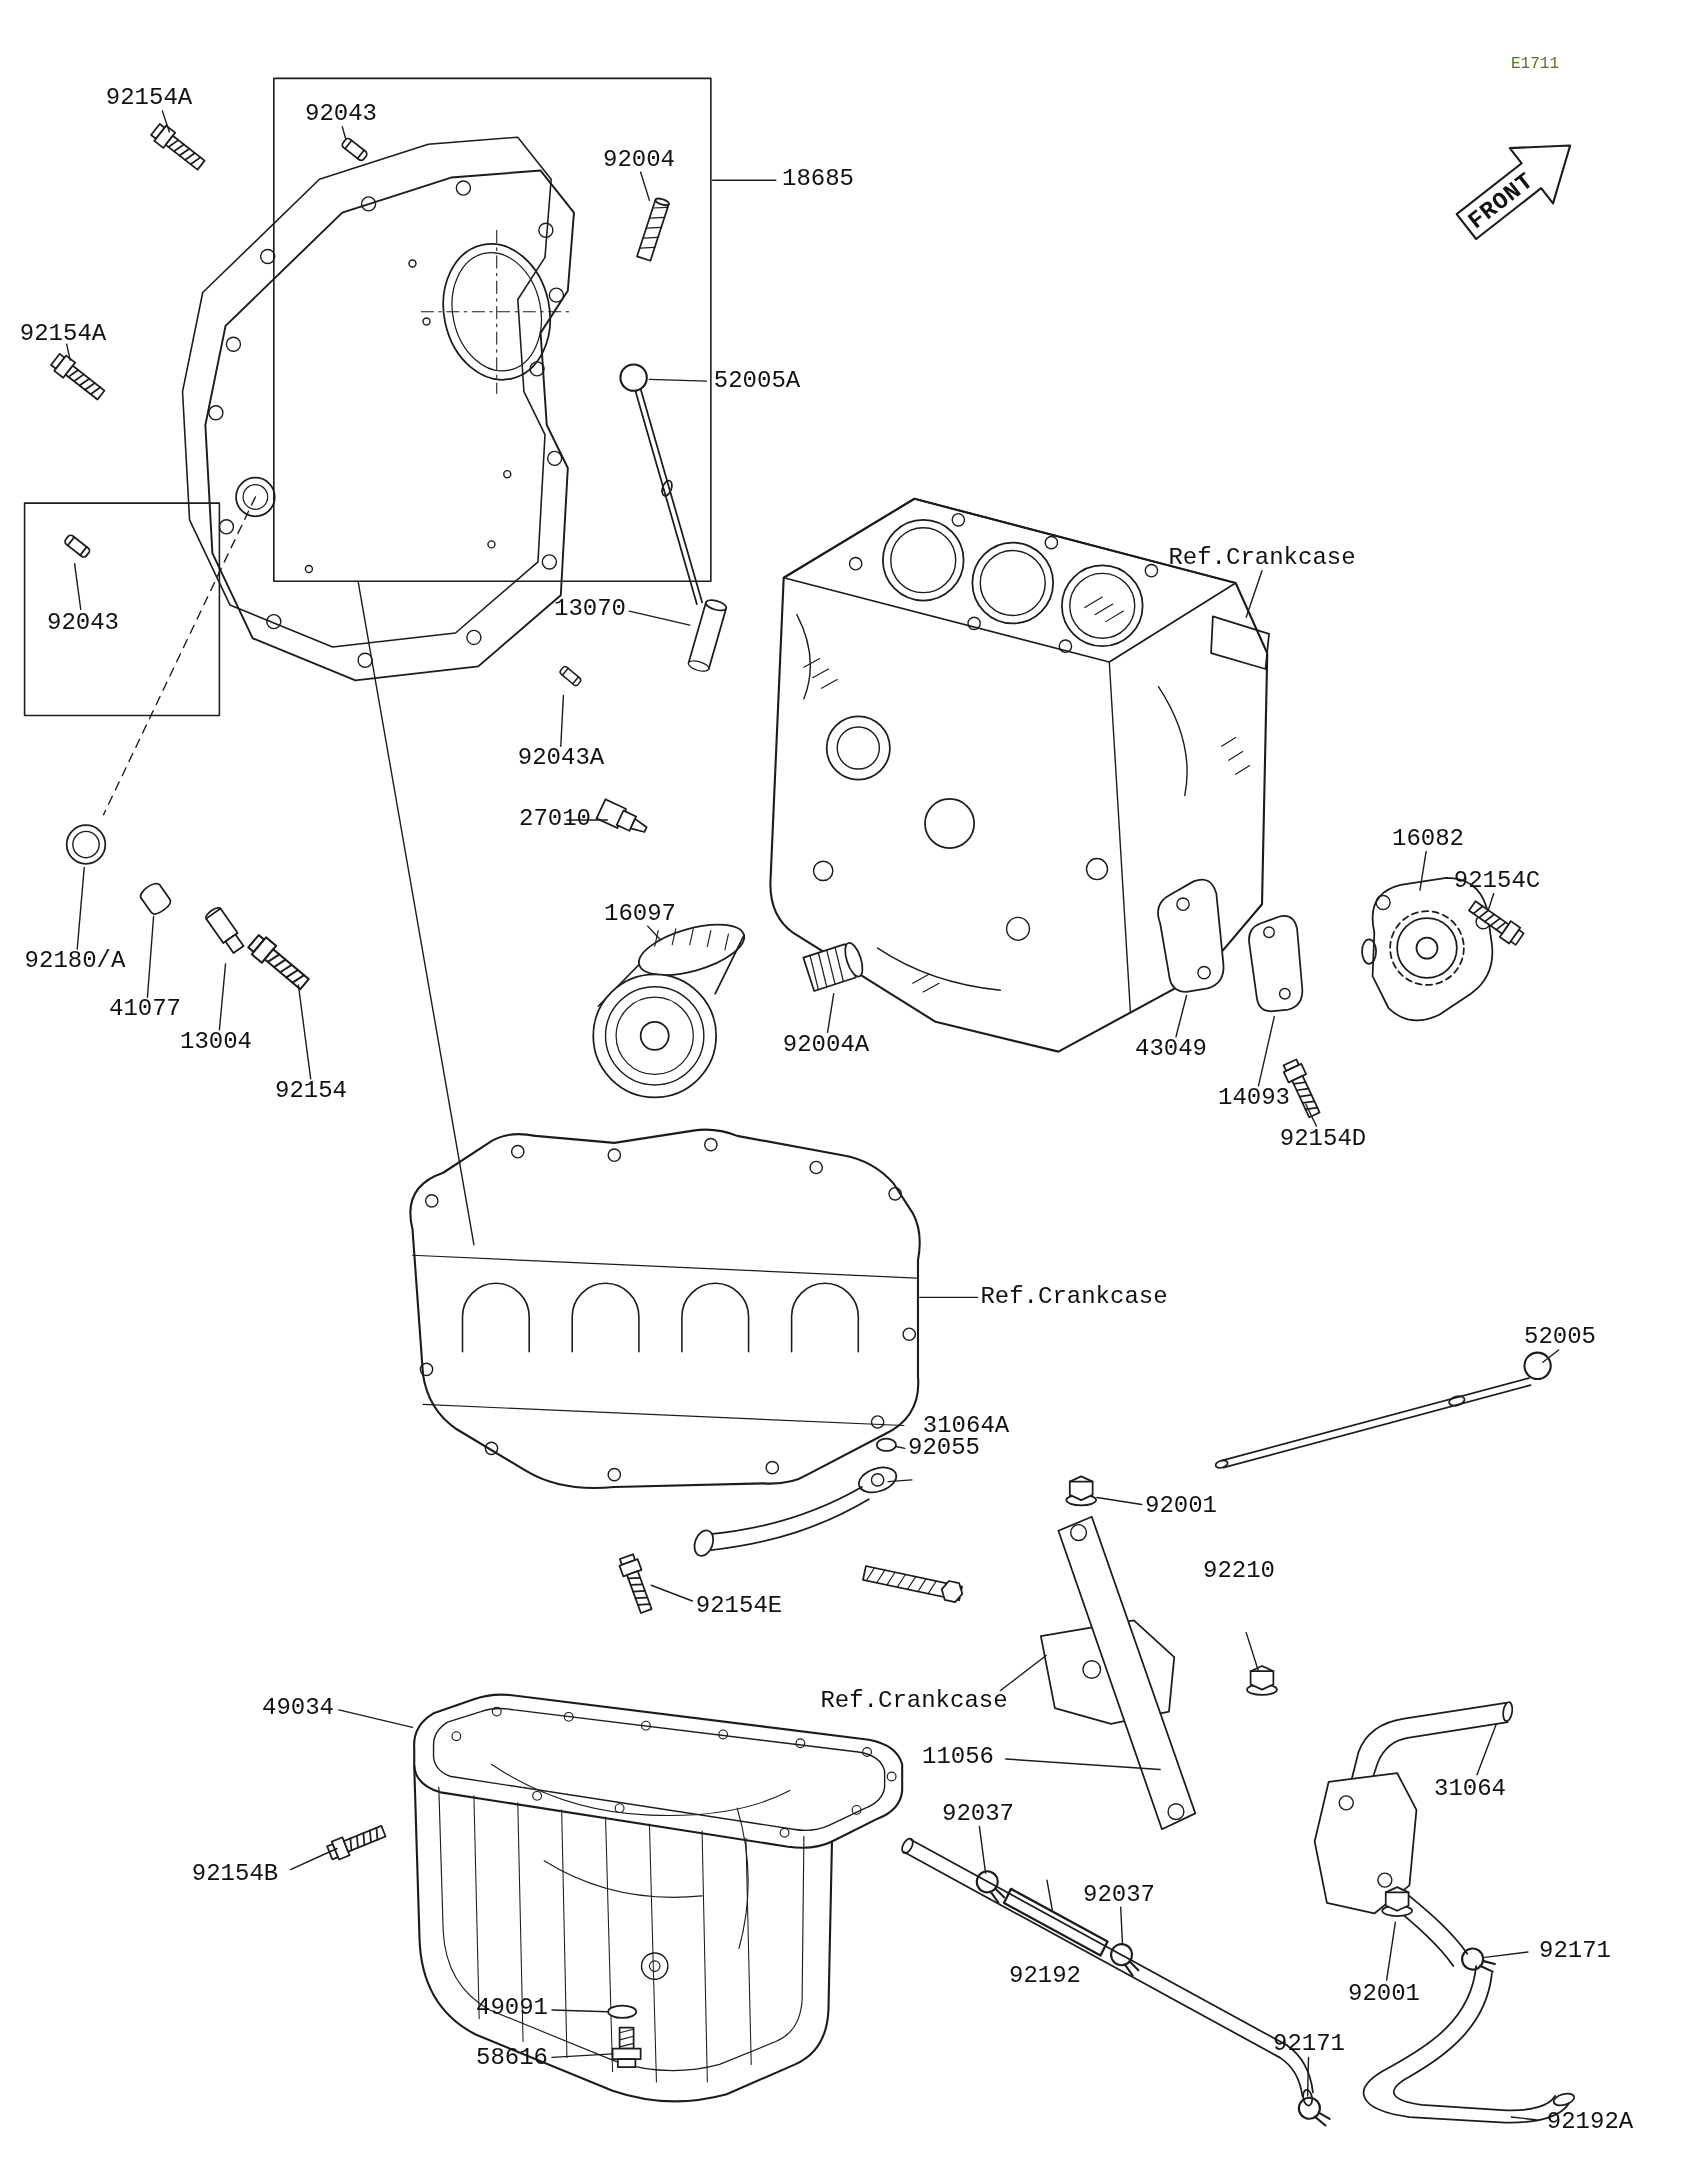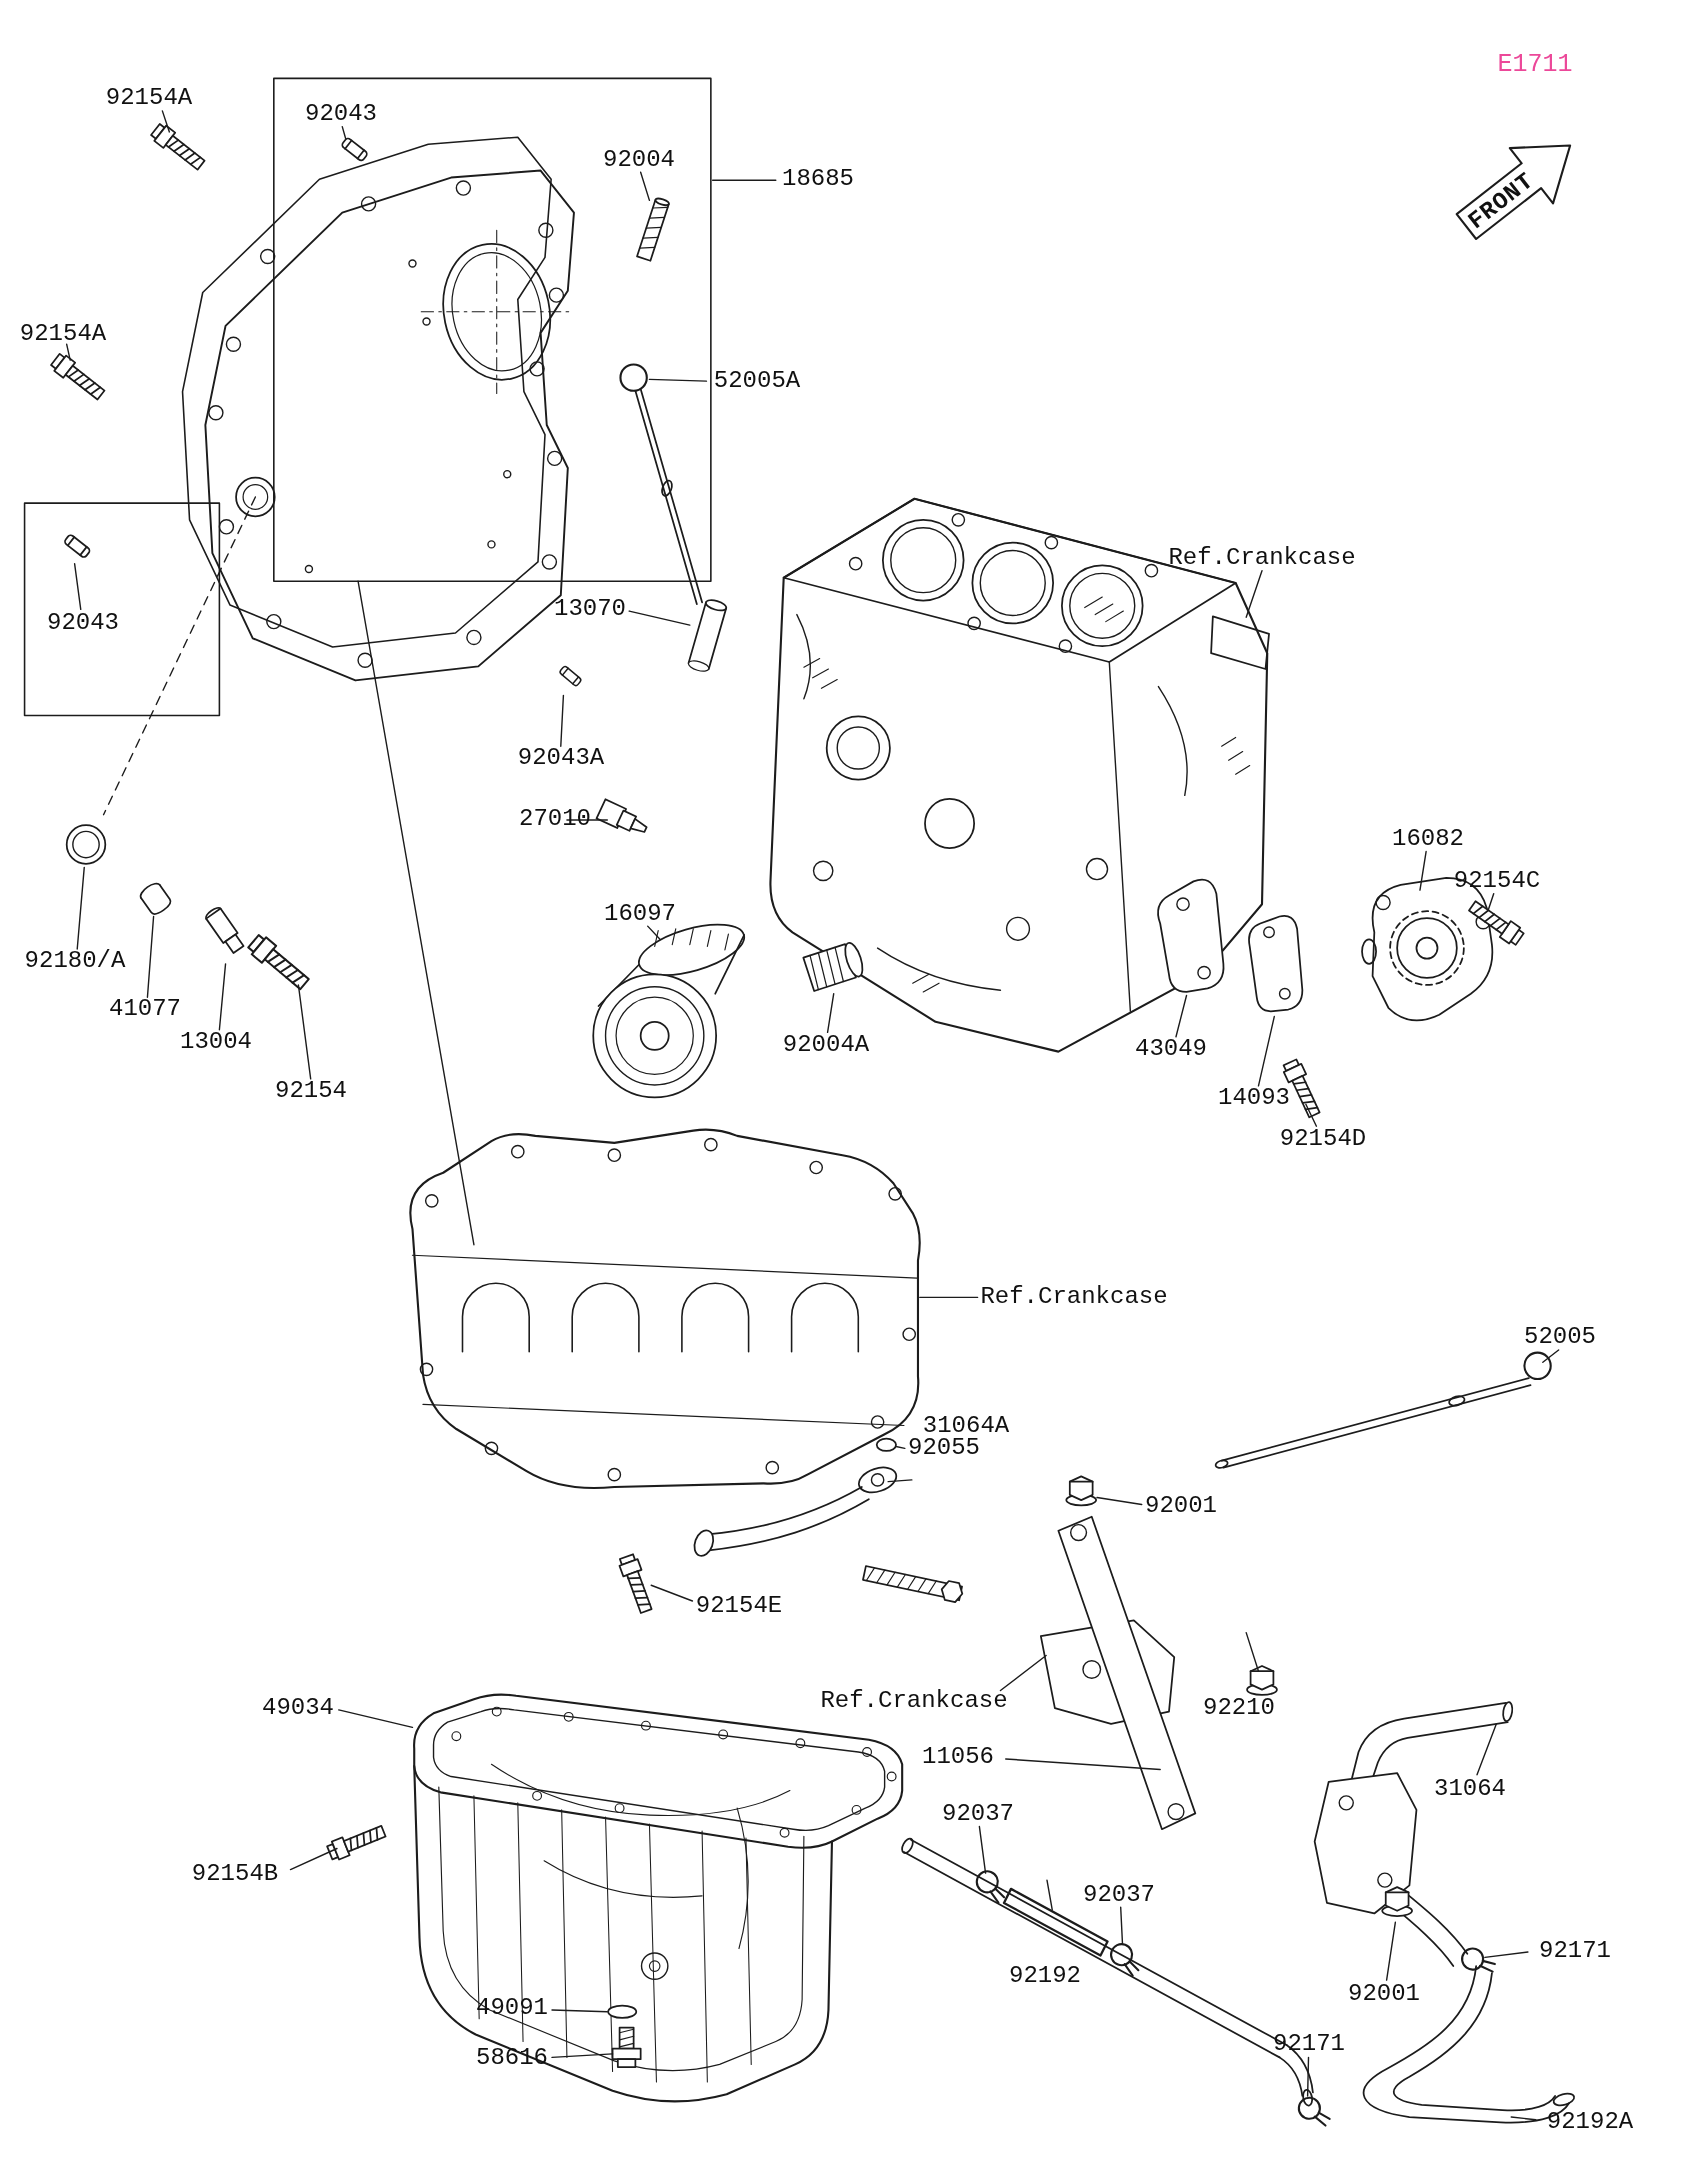--- a/index.html
+++ b/index.html
@@ -1,21 +1,21 @@
 <!DOCTYPE html>
 <html style="font-size:14px"><head>
 <meta charset="utf-8">
 <style>
   html,body{margin:0;padding:0;background:#ffffff;}
   .canvas{position:relative;width:1685px;height:2177px;background:#fff;
           font-family:"Liberation Mono","DejaVu Sans Mono",monospace;overflow:hidden;}
   .art{position:absolute;left:0;top:0;width:1685px;height:2177px;}
   .lbl{position:absolute;transform:translate(-50%,-50%);font-size:24px;line-height:1;
        color:#111;white-space:nowrap;letter-spacing:0;}
-  .code{position:absolute;transform:translate(-50%,-50%);font-size:25px;color:#ec4899;white-space:nowrap;}
+  .code{position:absolute;transform:translate(-50%,-50%);font-size:16px;color:#4d7c0f;white-space:nowrap;}
 </style>
 </head>
 <body>
 
 <div class="canvas">
 
 <svg class="art" viewBox="0 0 1920 2480" fill="none" stroke="#1c1c1c" stroke-width="2" stroke-linecap="round" stroke-linejoin="round">
 
   <defs>
     <g id="bolt" fill="#fff" stroke="#1c1c1c" stroke-width="2">
@@ -352,21 +352,21 @@
 <div class="lbl" style="left:75px;top:961px">92180/A</div>
 <div class="lbl" style="left:145px;top:1009px">41077</div>
 <div class="lbl" style="left:216px;top:1042px">13004</div>
 <div class="lbl" style="left:311px;top:1091px">92154</div>
 <div class="lbl" style="left:1074px;top:1297px">Ref.Crankcase</div>
 <div class="lbl" style="left:1560px;top:1337px">52005</div>
 <div class="lbl" style="left:944px;top:1448px">92055</div>
 <div class="lbl" style="left:966px;top:1426px">31064A</div>
 <div class="lbl" style="left:1181px;top:1506px">92001</div>
 <div class="lbl" style="left:739px;top:1606px">92154E</div>
-<div class="lbl" style="left:1239px;top:1708px">92210</div>
+<div class="lbl" style="left:1239px;top:1571px">92210</div>
 <div class="lbl" style="left:914px;top:1701px">Ref.Crankcase</div>
 <div class="lbl" style="left:958px;top:1757px">11056</div>
 <div class="lbl" style="left:298px;top:1708px">49034</div>
 <div class="lbl" style="left:1470px;top:1789px">31064</div>
 <div class="lbl" style="left:978px;top:1814px">92037</div>
 <div class="lbl" style="left:1045px;top:1976px">92192</div>
 <div class="lbl" style="left:1119px;top:1895px">92037</div>
 <div class="lbl" style="left:235px;top:1874px">92154B</div>
 <div class="lbl" style="left:1575px;top:1951px">92171</div>
 <div class="lbl" style="left:1384px;top:1994px">92001</div>

